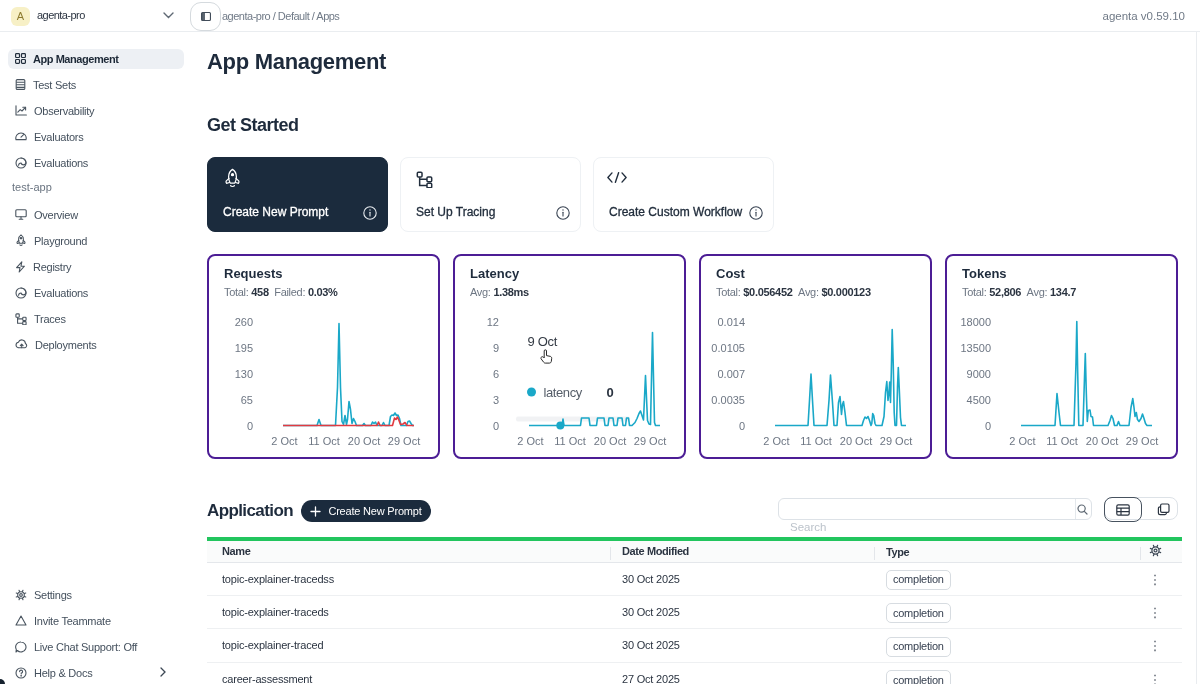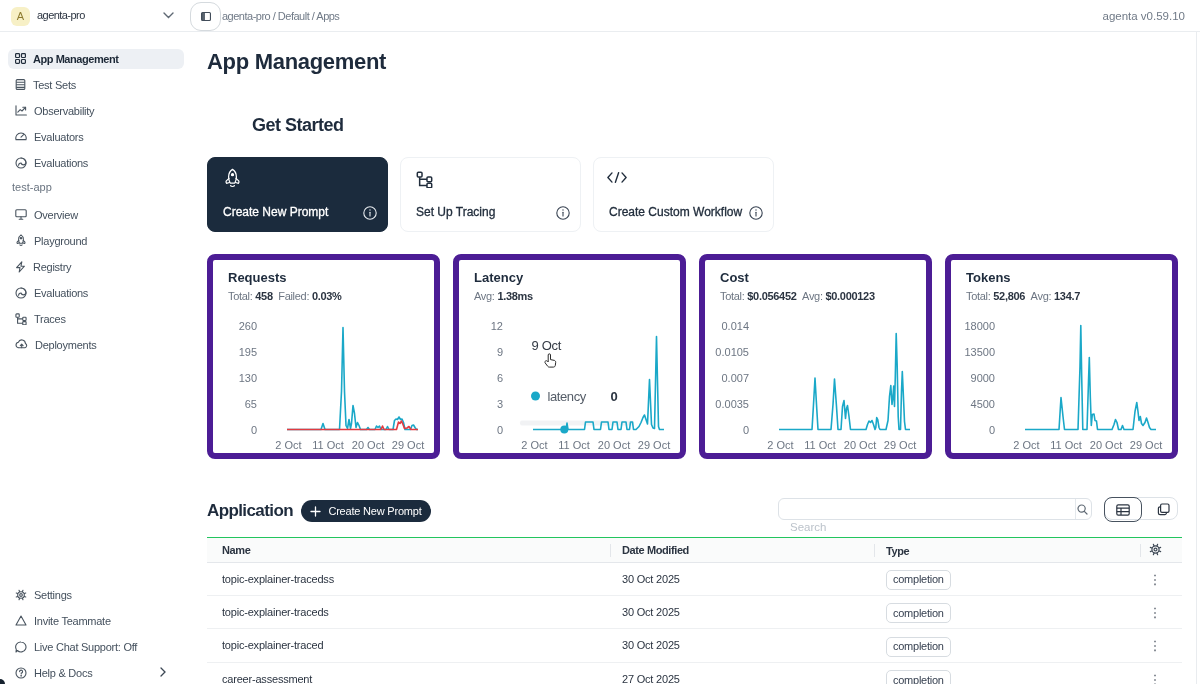--- a/index.html
+++ b/index.html
@@ -28,33 +28,33 @@
 .sitem span { margin-left:7px; white-space:nowrap; }
 .sitem.sel { background:#edf0f4; color:#1d2937; font-weight:bold; letter-spacing:-0.45px; }
 .sgrp { margin:6.5px 0 9.5px 12px; font-size:11px; color:#6a7480; height:16px; display:flex; align-items:center;}
 .side-top { padding-top:16.5px; }
 .side-bot { position:absolute; left:0; bottom:-4.5px; width:185px; }
 .chevr { position:absolute; right:18px; top:4px; }
 
 
 .main { position:absolute; left:185px; top:32px; width:1015px; height:652px; }
 h1.pt { position:absolute; left:22px; top:17px; font-size:22px; font-weight:bold; color:#1e2b3c; letter-spacing:-0.3px;}
-h2.gs { position:absolute; left:22px; top:82.5px; font-size:18px; font-weight:bold; color:#1e2b3c; letter-spacing:-0.5px;margin-left:45px; }
+h2.gs { position:absolute; left:22px; top:82.5px; font-size:18px; font-weight:bold; color:#1e2b3c; letter-spacing:-0.5px; }
 
 .gcard { position:absolute; top:124.5px; width:181px; height:75.5px; border-radius:8px;
   border:1px solid #eef1f4; background:#fff; }
 .gcard.dark { background:#1b2b3d; border-color:#1b2b3d; }
 .gcard .gicon { position:absolute; left:15px; top:10px; }
 .gcard .glabel { position:absolute; left:15px; bottom:12px; font-size:12px; color:#222e3d; -webkit-text-stroke:0.3px currentColor; }
 .gcard.dark .glabel { color:#fff; }
 .gcard .ginfo { position:absolute; right:10px; bottom:11px; }
 .gcard:not(.dark) .gicon { top:13px; }
 
 .scard { position:absolute; top:221.5px; width:233px; height:205px; border-radius:8px;
-  border:6px solid #4c1d95; background:#fff; }
+  border:2px solid #4c1d95; background:#fff; }
 .scard .st { position:absolute; left:15px; top:10px; font-size:13px; font-weight:bold; color:#1e2b3c; }
 .scard .ss { position:absolute; left:15px; top:30px; font-size:11px; letter-spacing:-0.3px; color:#6d7683; }
 .scard .ss b { color:#2b3441; }
 .scard svg.chart { position:absolute; left:0; top:0; }
 
 
 .apptitle { position:absolute; left:22px; top:468.5px; font-size:17px; font-weight:bold; color:#1e2b3c; letter-spacing:-0.6px; }
 .newbtn { position:absolute; left:116px; top:468px; width:130px; height:22px; border-radius:11px;
   background:#1b2b3d; color:#fff; font-size:11px; letter-spacing:-0.2px; display:flex; align-items:center; justify-content:center; }
 .search { position:absolute; left:593px; top:465.5px; width:314px; height:22px;
@@ -62,21 +62,21 @@
 .search .ph { position:absolute; left:11px; top:22px; font-size:11.5px; color:#bcc3cb; }
 .search .sdiv { position:absolute; right:15.5px; top:0; width:1px; height:100%; background:#e4e8ec; }
 .vtoggle { position:absolute; left:919px; top:465px; width:74px; height:23px;
   border:1px solid #dde2e7; border-radius:8px; background:#fff; }
 .vtoggle .lseg { position:absolute; left:-1px; top:-1px; width:38px; height:25px;
   border:1px solid #47525f; border-radius:8px; display:flex; align-items:center; justify-content:center; }
 .vtoggle .rseg { position:absolute; right:7px; top:4px; }
 
 
 .tbl { position:absolute; left:22px; top:505px; width:975px; }
-.thead { position:relative; height:25.5px; background:#fafbfb; border-top:1px solid #22c55e;
+.thead { position:relative; height:25.5px; background:#fafbfb; border-top:4px solid #22c55e;
   border-bottom:1px solid #e4e7eb; font-size:11px; letter-spacing:-0.4px; font-weight:bold; color:#2b3441; }
 .trow { position:relative; height:33.4px; border-bottom:1px solid #eef0f2; font-size:11px; letter-spacing:-0.2px; color:#2b3441; }
 .c1 { position:absolute; left:15px; top:50%; transform:translateY(-50%); }
 .c2 { position:absolute; left:415px; top:50%; transform:translateY(-50%); }
 .c3 { position:absolute; left:679px; top:54%; transform:translateY(-50%); }
 .c4 { position:absolute; left:940px; top:50%; transform:translateY(-50%); width:16px; text-align:center;}
 .hsep { position:absolute; top:6px; width:1px; height:13px; background:#e3e6ea; }
 .tag { display:inline-block; border:1px solid #d7dce1; border-radius:5px; background:#fff;
   padding:2.5px 6px 3.5px; font-size:11px; letter-spacing:-0.25px; color:#374151; line-height:12px; }
 .dots { color:#525a66; font-size:13px; letter-spacing:0; }

